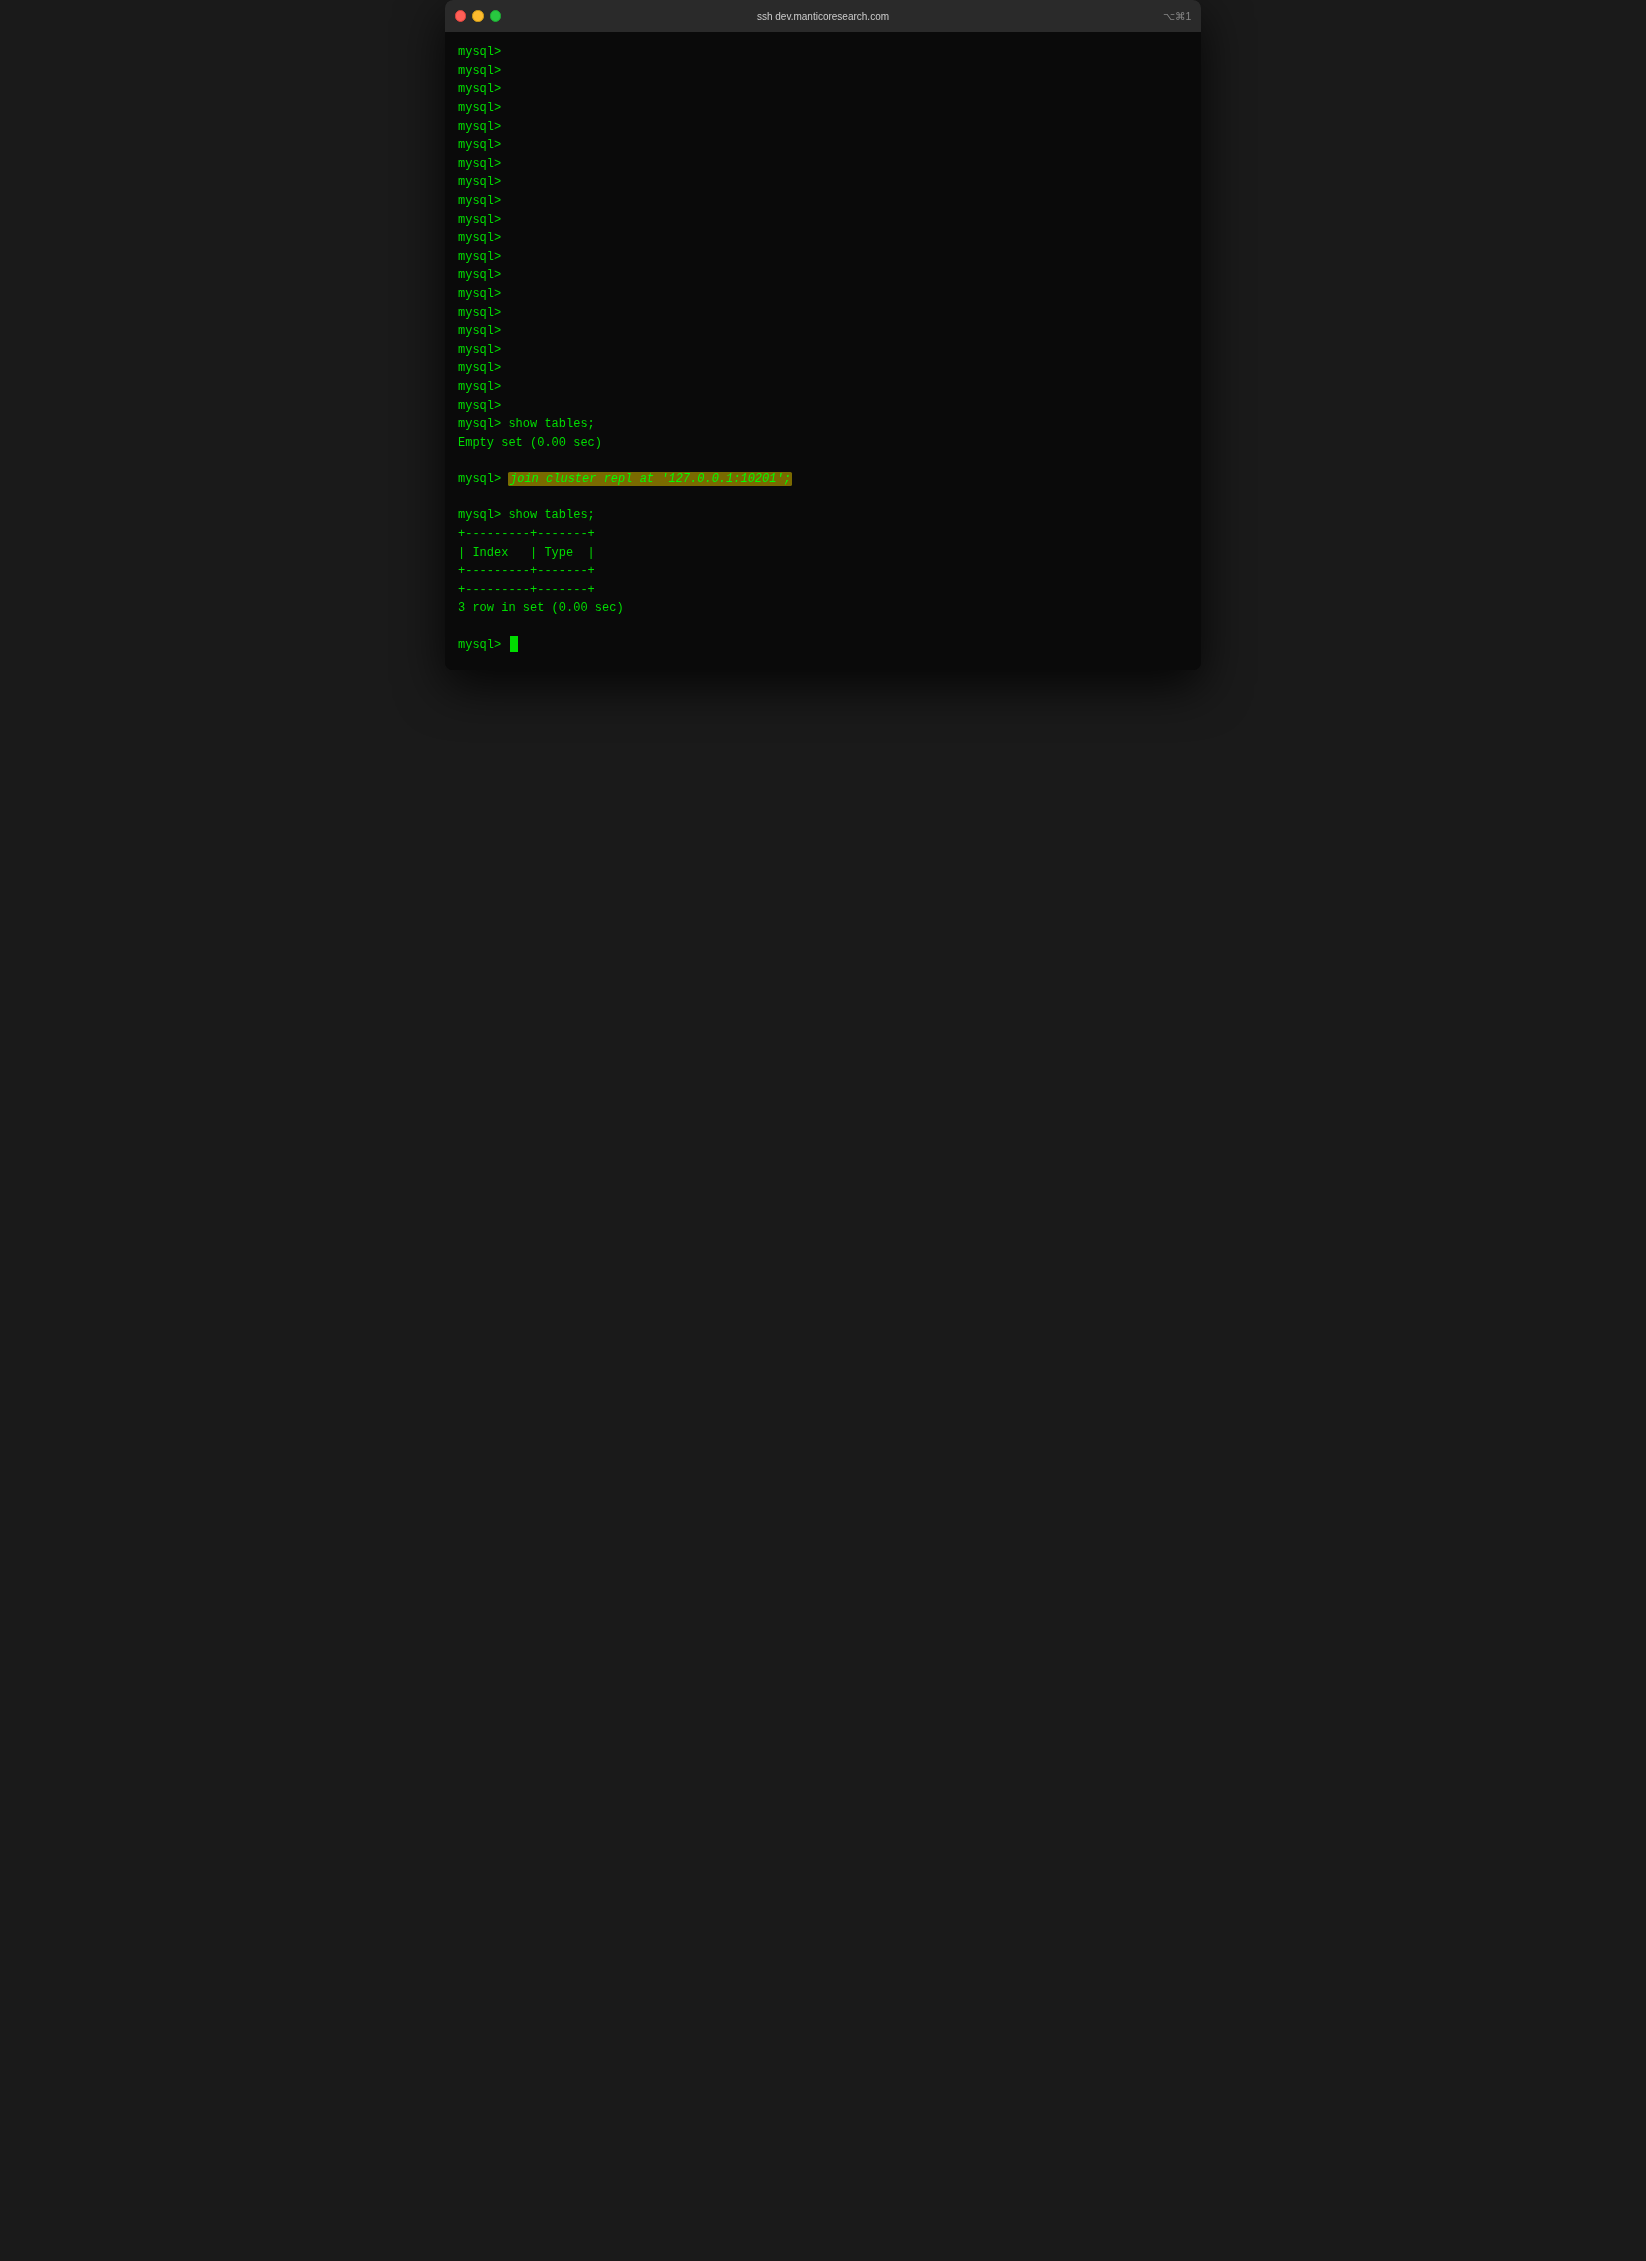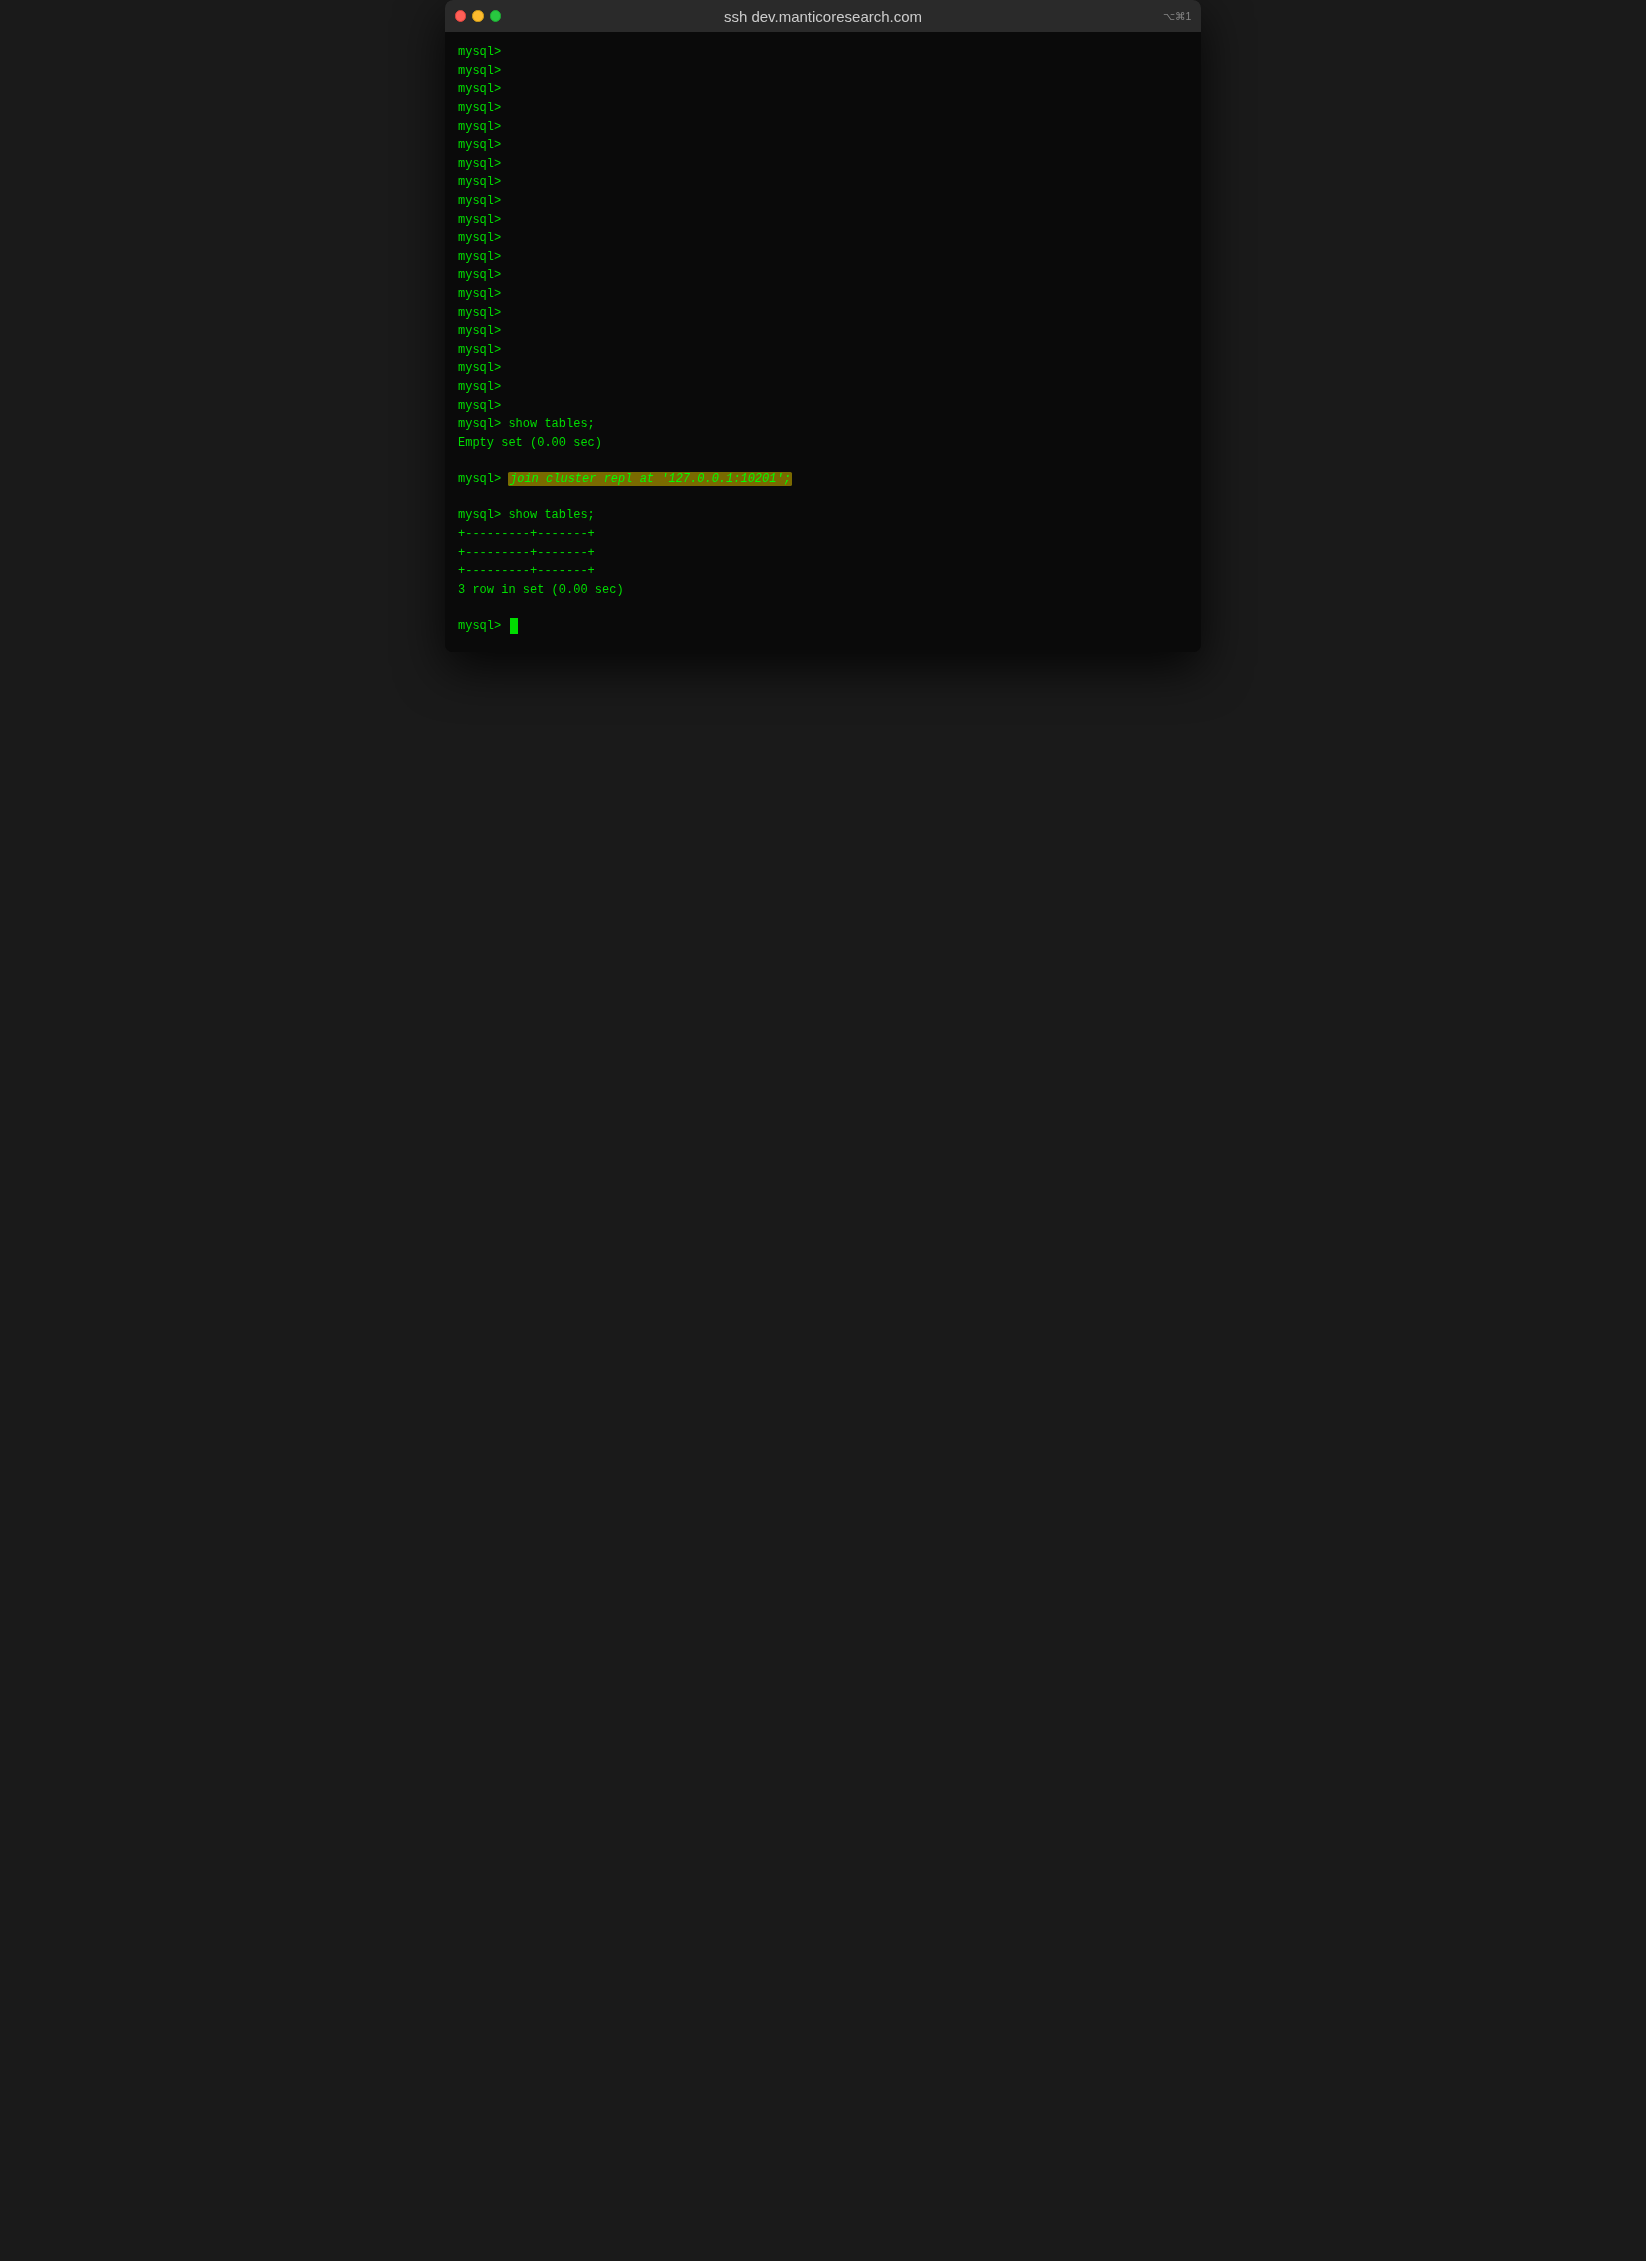--- a/index.html
+++ b/index.html
@@ -59,21 +59,21 @@
     .traffic-light.maximize {
       background: #28c840;
       border: 0.8px solid #1eac34;
     }
 
     .title-text {
       position: absolute;
       left: 50%;
       transform: translateX(-50%);
       color: #cccccc;
-      font-size: 15px;
+      font-size: 10px;
       font-family: -apple-system, BlinkMacSystemFont, 'Helvetica Neue', sans-serif;
     }
 
     .shortcut {
       position: absolute;
       right: 9.6px;
       color: #888;
       font-size: 10.5px;
       font-family: -apple-system, BlinkMacSystemFont, 'Helvetica Neue', sans-serif;
     }
@@ -160,20 +160,21 @@
     <div class="terminal-line">Empty set (0.00 sec)</div>
 
     <div class="spacer"></div>
 
     <div class="terminal-line">mysql&gt; <span class="highlight-cmd">join cluster repl at '127.0.0.1:10201';</span></div>
 
     <div class="spacer"></div>
 
     <div class="terminal-line">mysql&gt; show tables;</div>
     <div class="terminal-line">+---------+-------+</div>
+    <div class="terminal-line">| Index   | Type  |</div>
     <div class="terminal-line">+---------+-------+</div>
     <div class="terminal-line">+---------+-------+</div>
     <div class="terminal-line">3 row in set (0.00 sec)</div>
 
     <div class="spacer"></div>
 
     <div class="terminal-line">mysql&gt; <span class="cursor"></span></div>
 
   </div>
 </div>

